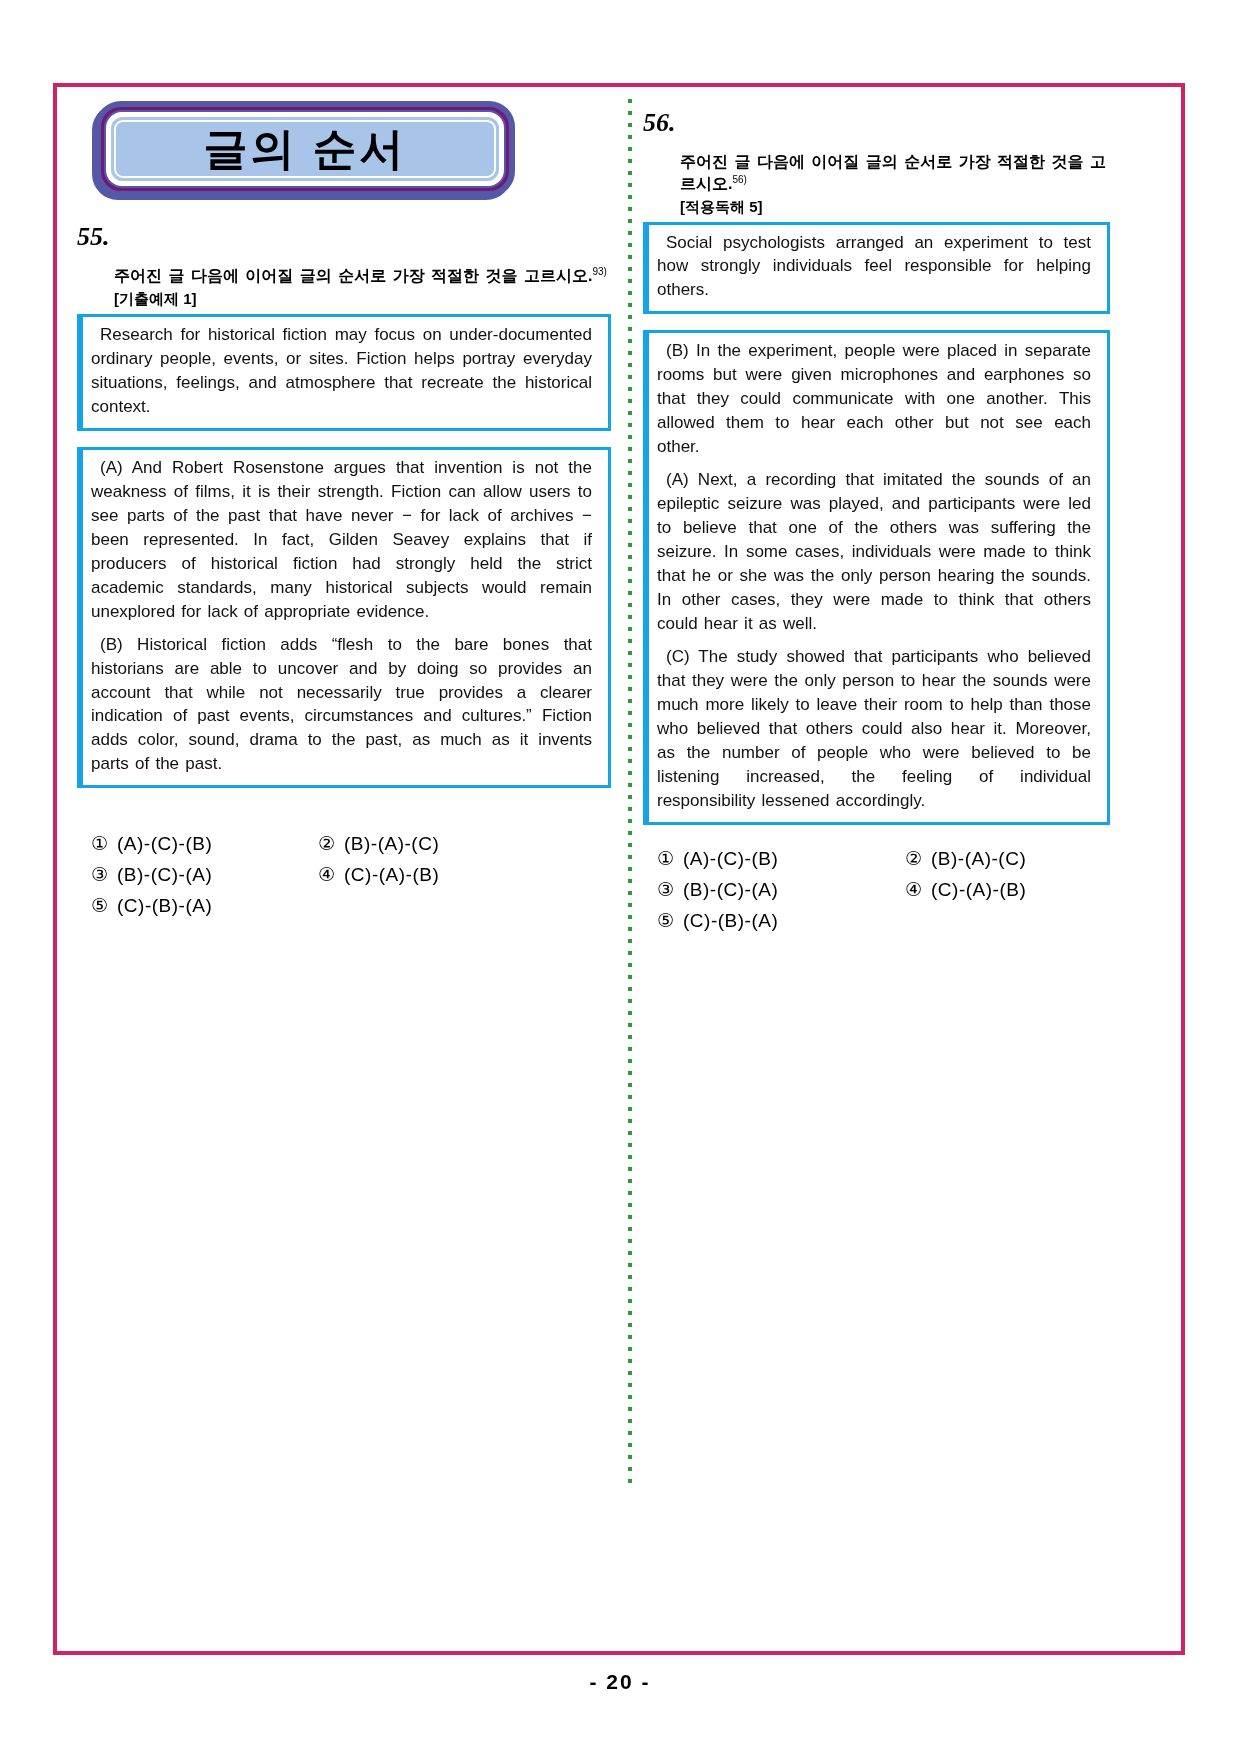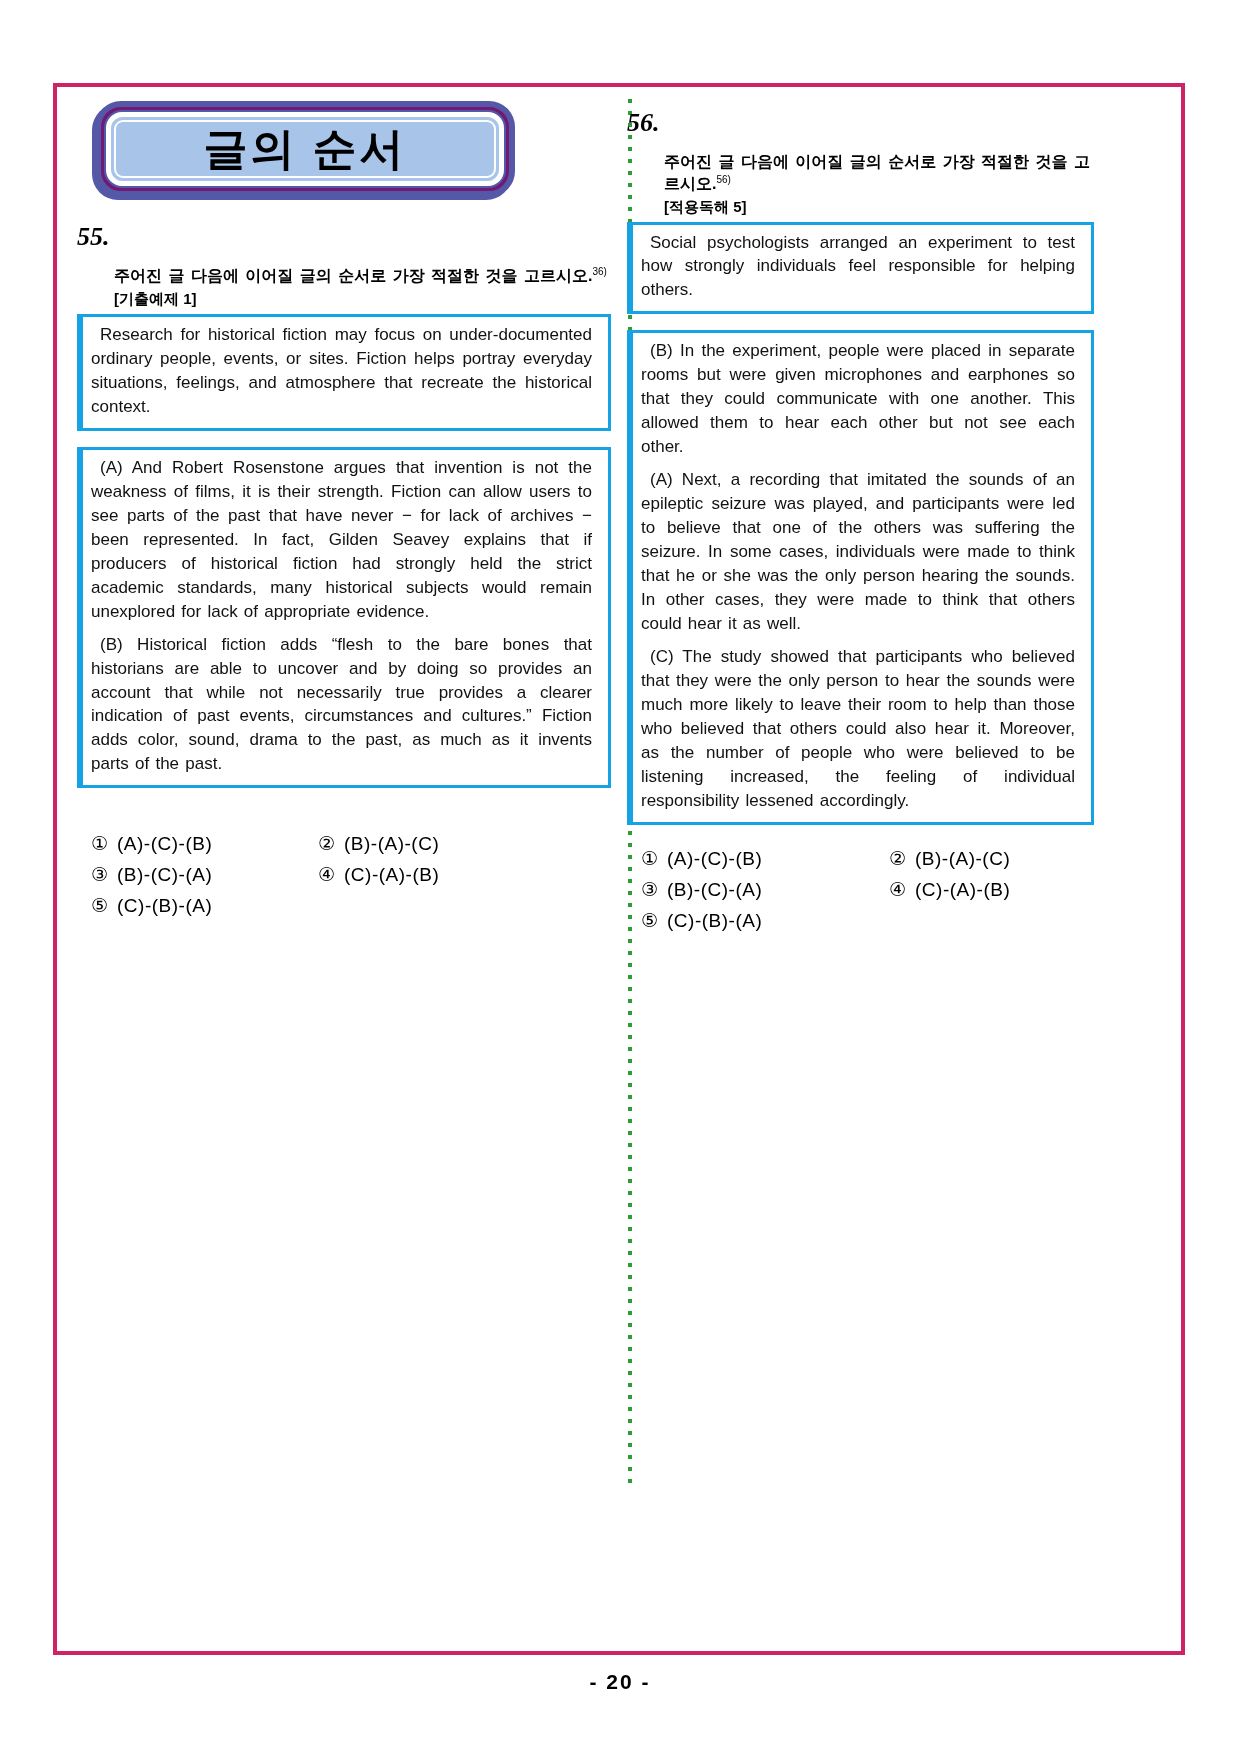--- a/index.html
+++ b/index.html
@@ -13,21 +13,21 @@
     width:1124px; height:1564px;
     border:4px solid #d02367;
     background:#fff;
   }
   .divider {
     position:absolute; left:571px; top:12px; width:4px; height:1392px;
     background:repeating-linear-gradient(to bottom,#2f9d35 0 4px, transparent 4px 12px);
   }
   .col { position:absolute; top:14px; }
   .col-left  { left:20px;  width:534px; }
-  .col-right { left:570px; width:467px; }
+  .col-right { left:586px; width:467px; }
 
   
   .title-box-outer {
     margin-left:18px; width:402px;
     border:6px solid #5558a7; border-radius:26px;
     padding:3px; background:#701a75;
     box-shadow:-3px 3px 0 0 #5558a7;
   }
   .title-box-mid {
     border:2px solid #5558a7; border-radius:18px;
@@ -93,21 +93,21 @@
       <div class="title-box-mid">
         <div class="title-box-inner">
           <span class="title-text">글의 순서</span>
         </div>
       </div>
     </div>
 
     <div class="q-header">
       <span class="q-num">55.</span>
       <div class="q-prompt-wrap">
-        <div class="q-prompt"><span>주어진 글 다음에 이어질 글의 순서로 가장 적절한 것을 고르시오.</span><sup>36)</sup></div>
+        <div class="q-prompt"><span>주어진 글 다음에 이어질 글의 순서로 가장 적절한 것을 고르시오.</span><sup>93)</sup></div>
         <div class="q-source">[기출예제 1]</div>
       </div>
     </div>
 
     <div class="passage-box">
       <p>Research for historical fiction may focus on under-documented ordinary people, events, or sites. Fiction helps portray everyday situations, feelings, and atmosphere that recreate the historical context.</p>
     </div>
 
     <div class="passage-box">
       <p>(A) And Robert Rosenstone argues that invention is not the weakness of films, it is their strength. Fiction can allow users to see parts of the past that have never − for lack of archives − been represented. In fact, Gilden Seavey explains that if producers of historical fiction had strongly held the strict academic standards, many historical subjects would remain unexplored for lack of appropriate evidence.</p>

